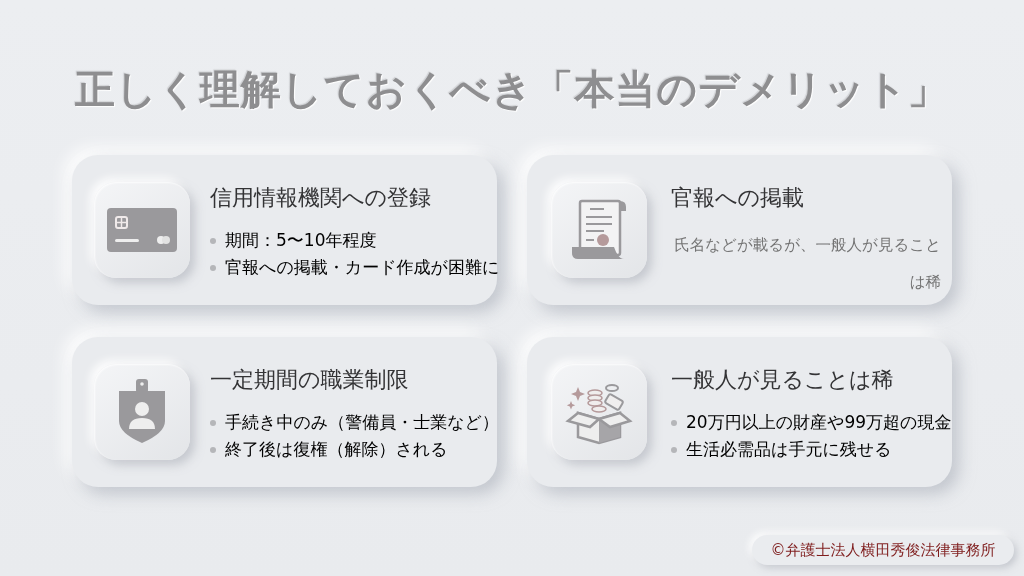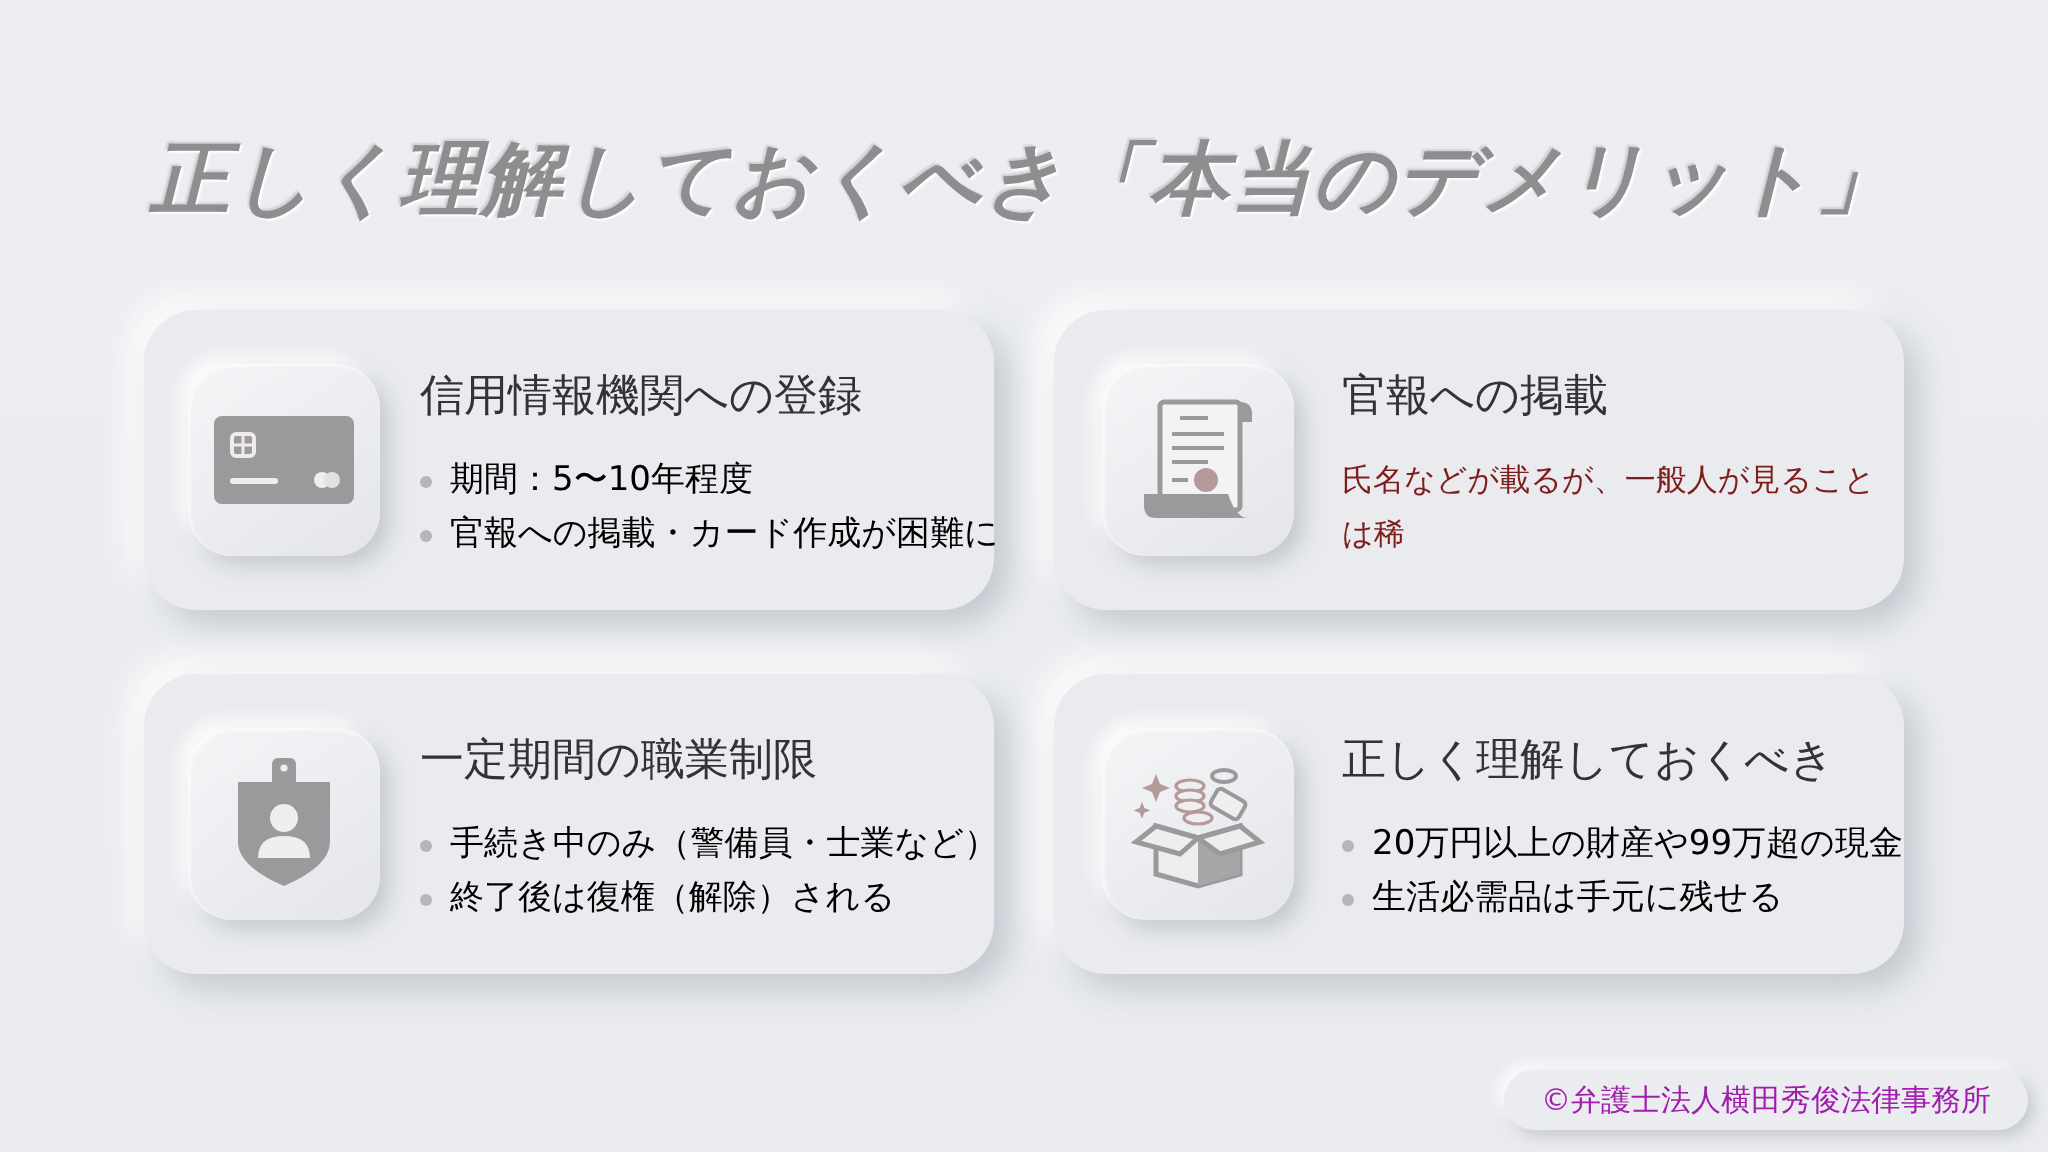--- a/index.html
+++ b/index.html
@@ -5,21 +5,20 @@
   html, body { margin:0; padding:0; }
   body {
     width:1024px; height:576px; overflow:hidden; position:relative;
     background: linear-gradient(180deg,#eceef1 0%,#e9ebee 100%);
     font-family: "DejaVu Sans", "Liberation Sans", sans-serif;
   }
   .title {
     position:absolute; left:0; top:62px; width:1024px; text-align:center;
     font-size:40px; font-weight:bold; color:#8e8e90; letter-spacing:1px;
     text-shadow: 1px 1px 1px #ffffff, -1px -1px 1px rgba(120,120,125,0.25);
-    font-style: italic;
   }
   .card {
     position:absolute; width:425px; height:150px; border-radius:26px;
     background:#e9ebee;
     box-shadow: 7px 7px 16px rgba(163,168,178,0.55), -7px -7px 16px rgba(255,255,255,0.95);
   }
   .c1 { left:72px; top:155px; }
   .c2 { left:527px; top:155px; }
   .c3 { left:72px; top:337px; }
   .c4 { left:527px; top:337px; }
@@ -33,27 +32,27 @@
   .card-title {
     position:absolute; left:138px; top:28px; font-size:22px; color:#333335; white-space:nowrap;
   }
   .c2 .card-title, .c4 .card-title { left:144px; }
   .bullets { position:absolute; left:138px; top:72px; margin:0; padding:0; list-style:none; }
   .c2 .bullets, .c4 .bullets { left:144px;text-align:right; }
   .bullets li {
     font-size:17px; color:#000000; line-height:27px; white-space:nowrap; display:flex; align-items:center;
   }
   .dot { display:inline-block; width:6px; height:6px; border-radius:50%; background:#b5b6b9; margin-right:9px; }
-  .desc { position:absolute; left:144px; top:72px; font-size:15.5px; color:#7f1d1d; line-height:27px; width:270px; }
+  .desc { position:absolute; left:144px; top:72px; font-size:15.5px; color:#737373; line-height:37px; width:270px;text-align:right; }
   .footer {
     position:absolute; left:752px; top:535px; width:262px; height:30px; border-radius:15px;
     background:#eaecef;
     box-shadow: 3px 3px 7px rgba(163,168,178,0.5), -3px -3px 7px rgba(255,255,255,0.95);
     display:flex; align-items:center; justify-content:center;
-    font-size:15px; color:#a21caf; white-space:nowrap;
+    font-size:15px; color:#7f1d1d; white-space:nowrap;
   }
 </style>
 </head>
 <body>
 
 <div class="title">正しく理解しておくべき「本当のデメリット」</div>
 
 <div class="card c1">
   <div class="icon-box">
     <svg width="70" height="44" viewBox="0 0 70 44">
@@ -132,21 +131,21 @@
         <ellipse cx="31" cy="24" rx="7" ry="3"></ellipse>
         <ellipse cx="35" cy="30" rx="7" ry="3"></ellipse>
       </g>
       <rect x="42" y="18" width="16" height="10" rx="2" transform="rotate(30 50 23)" fill="#f0eeee" stroke="#9a999c" stroke-width="2"></rect>
       <path d="M14 34 L35 40 L56 34 L56 58 L35 64 L14 58 Z" fill="#eeeeee" stroke="#9a999c" stroke-width="2.5"></path>
       <path d="M35 40 L35 64 L56 58 L56 34 Z" fill="#a6a5a8"></path>
       <path d="M14 34 L4 42 L26 48 L35 40 Z" fill="#eeeeee" stroke="#9a999c" stroke-width="2.5"></path>
       <path d="M56 34 L66 42 L46 48 L35 40 Z" fill="#eeeeee" stroke="#9a999c" stroke-width="2.5"></path>
     </svg>
   </div>
-  <div class="card-title">正しく理解しておくべき</div>
+  <div class="card-title">一般人が見ることは稀</div>
   <ul class="bullets">
     <li>
         <span class="dot"></span>
         <span>20万円以上の財産や99万超の現金</span>
       </li>
     <li>
         <span class="dot"></span>
         <span>生活必需品は手元に残せる</span>
       </li>
   </ul>

